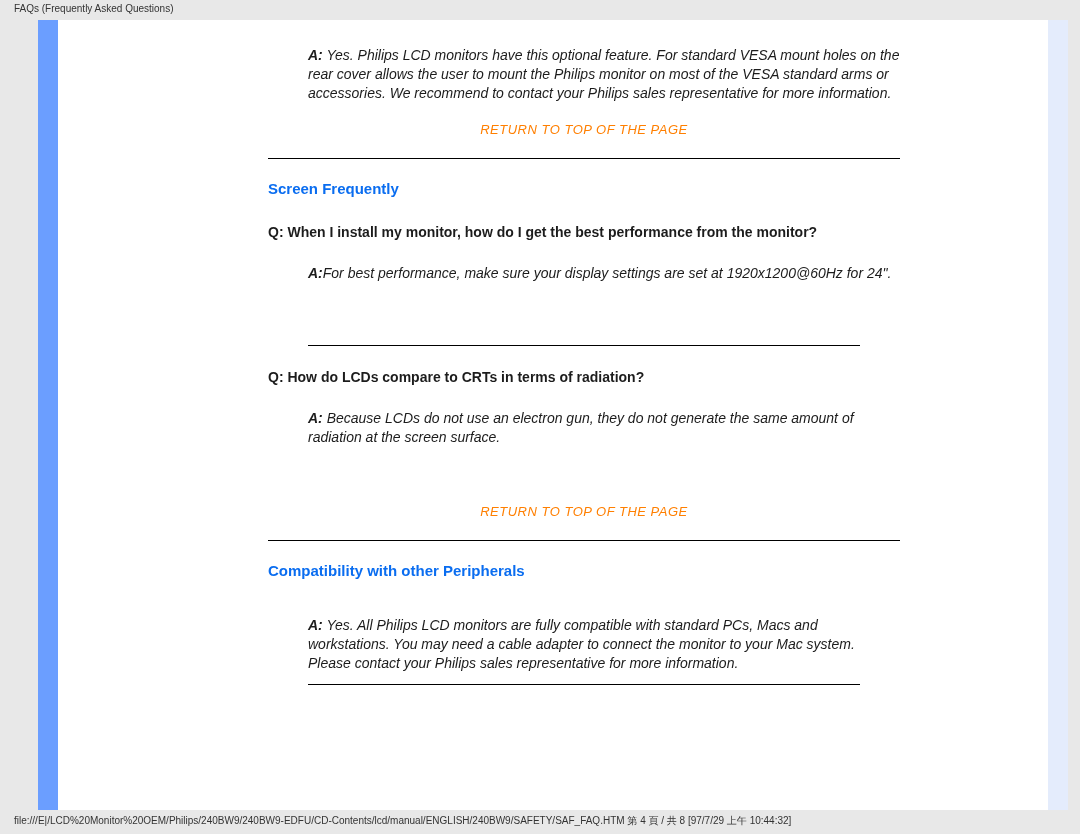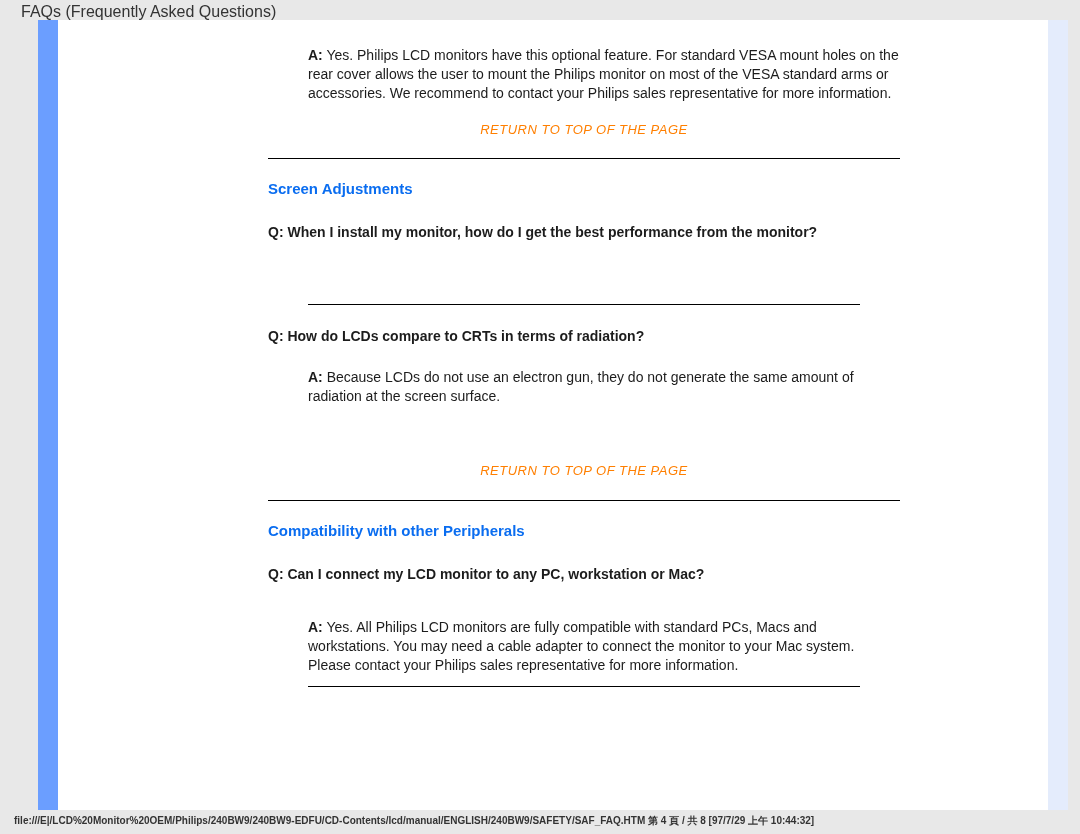--- a/index.html
+++ b/index.html
@@ -9,32 +9,30 @@
     width: 1080px;
     height: 834px;
     overflow: hidden;
     background: #e8e8e8;
     font-family: Arial, Helvetica, sans-serif;
   }
   .header-strip {
     position: absolute;
     top: 3px;
     left: 14px;
-    font-size: 16px;
+    font-size: 10px;
     color: #333;
-    margin-left: 7px;
   }
   .footer-strip {
     position: absolute;
     bottom: 6px;
     left: 14px;
     font-size: 10px;
     color: #333;
     white-space: nowrap;
-    font-weight: bold;
   }
   .left-band {
     position: absolute;
     left: 38px;
     top: 20px;
     bottom: 24px;
     width: 20px;
     background: #6b9eff;
   }
   .right-band {
@@ -59,20 +57,21 @@
     right: 148px;
     top: 0;
     bottom: 0;
     font-size: 14px;
     line-height: 1.35;
     color: #1c1c1c;
   }
   .answer-block {
     padding-left: 40px;
     margin-top: 8px;
+    font-style: italic;
   }
   .qlabel { font-weight: bold; }
   .alabel { font-weight: bold; }
   .hr-full {
     border: none;
     border-top: 1px solid #000;
     margin: 20px 0;
     width: 100%;
   }
   .hr-inner {
@@ -112,44 +111,44 @@
   <div class="content">
 
     <div class="answer-block top-answer">
       <span class="alabel">A:</span><span> Yes. Philips LCD monitors have this optional feature. For standard VESA mount holes on the rear cover allows the user to mount the Philips monitor on most of the VESA standard arms or accessories. We recommend to contact your Philips sales representative for more information.</span>
     </div>
 
     <div class="return-link">RETURN TO TOP OF THE PAGE</div>
 
     <hr class="hr-full">
 
-    <div class="section-head">Screen Adjustments</div>
+    <div class="section-head">Screen Frequently</div>
 
     <div class="question">
       <span class="qlabel">Q:</span><span> When I install my monitor, how do I get the best performance from the monitor?</span>
+    </div>
+    <div class="answer-block" style="margin-top:22px;">
+      <span class="alabel">A:</span><span>For best performance, make sure your display settings are set at 1920x1200@60Hz for 24".</span>
     </div>
 
     <hr class="hr-inner" style="margin-top:62px;">
 
     <div class="question">
       <span class="qlabel">Q:</span><span> How do LCDs compare to CRTs in terms of radiation?</span>
     </div>
     <div class="answer-block" style="margin-top:22px;">
       <span class="alabel">A:</span><span> Because LCDs do not use an electron gun, they do not generate the same amount of radiation at the screen surface.</span>
     </div>
 
     <div class="return-link" style="margin-top:56px;">RETURN TO TOP OF THE PAGE</div>
 
     <hr class="hr-full">
 
     <div class="section-head">Compatibility with other Peripherals</div>
 
-    <div class="question">
-      <span class="qlabel">Q:</span><span> Can I connect my LCD monitor to any PC, workstation or Mac?</span>
-    </div>
     <div class="answer-block" style="margin-top:34px;">
       <span class="alabel">A:</span><span> Yes. All Philips LCD monitors are fully compatible with standard PCs, Macs and workstations. You may need a cable adapter to connect the monitor to your Mac system. Please contact your Philips sales representative for more information.</span>
     </div>
 
     <hr class="hr-inner" style="margin-top:12px; margin-bottom:16px;">
 
 
   </div>
 </div>
 

